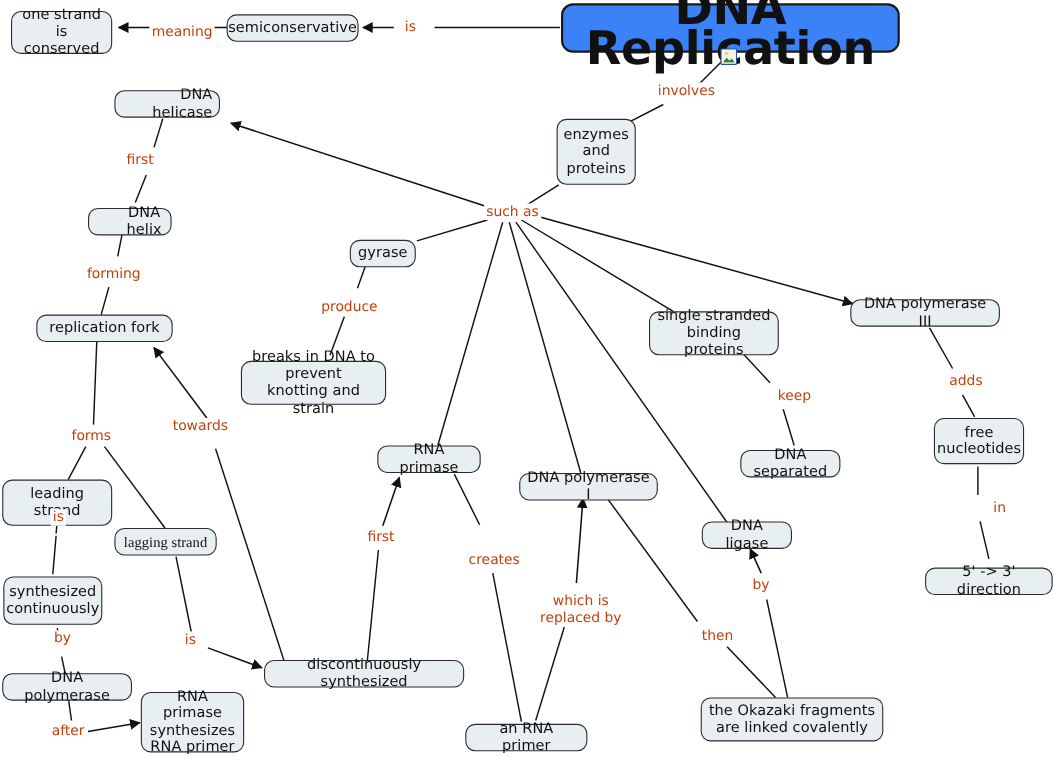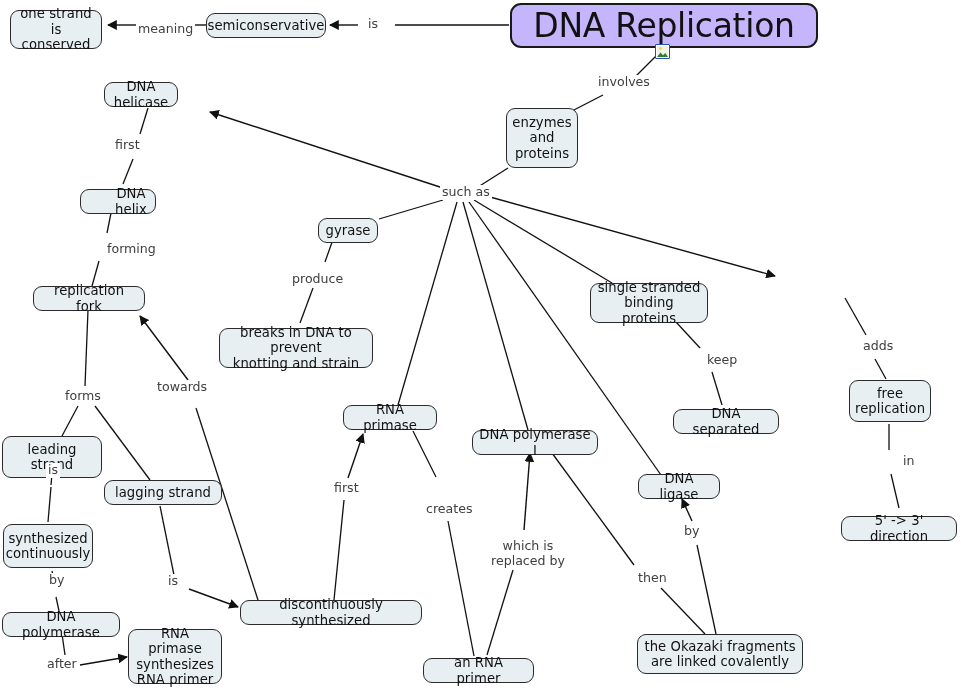--- a/index.html
+++ b/index.html
@@ -33,33 +33,33 @@
     text-align:center;
     color:#111111;
     font-size:13.2px;
     line-height:15.5px;
     letter-spacing:0.05px;
     padding:2px 6px;
     white-space:pre-line;
     z-index:3;
   }
   .node.title{
-    background:#c4b5fd;
+    background:#3b82f6;
     border:2.2px solid #1a1a1a;
     border-radius:11px;
-    font-size:33px;
-    font-weight:normal;
+    font-size:42px;
+    font-weight:bold;
     line-height:36px;
     letter-spacing:-0.3px;
   }
   .edge-label{
     position:absolute;
     font-size:12.6px;
     line-height:14.6px;
-    color:#404040;
+    color:#c2410c;
     background:#ffffff;
     text-align:center;
     white-space:pre-line;
     padding:0 2px;
     z-index:4;
   }
   .img-badge{
     position:absolute;
     width:15px; height:15px;
     box-sizing:border-box;
@@ -177,55 +177,56 @@
     <span class="sky"></span>
     <span class="sun"></span>
     <span class="hill"></span>
   </div>
 
   <div class="node" style="left:206px; top:13px; width:120px; height:25px;">semiconservative</div>
 
   <div class="node" style="left:10px; top:10px; width:92px; height:39px;">one strand
 is conserved</div>
 
-  <div class="node" style="left:104px; top:82px; width:74px; height:25px;">DNA helicase</div>
+  <div class="node" style="left:104px; top:82px; width:96px; height:25px;text-align:right;">DNA helicase</div>
 
   <div class="node" style="left:80px; top:189px; width:76px; height:25px;padding-left:32px;">DNA helix</div>
 
-  <div class="node" style="left:33px; top:286px; width:112px; height:25px;">replication fork</div>
+  <div class="node" style="left:33px; top:286px; width:124px; height:25px;">replication fork</div>
 
   <div class="node" style="left:506px; top:108px; width:72px; height:60px;">enzymes
 and
 proteins</div>
 
   <div class="node" style="left:318px; top:218px; width:60px; height:25px;">gyrase</div>
 
-  <div class="node" style="left:219px; top:328px; width:154px; height:40px;">breaks in DNA to prevent
+  <div class="node" style="left:219px; top:328px; width:132px; height:40px;">breaks in DNA to prevent
 knotting and strain</div>
 
   <div class="node" style="left:590px; top:283px; width:118px; height:40px;">single stranded
 binding proteins</div>
 
-
-  <div class="node" style="left:673px; top:409px; width:106px; height:25px;">DNA separated</div>
+  <div class="node" style="left:773px; top:272px; width:136px; height:25px;">DNA polymerase III</div>
+
+  <div class="node" style="left:673px; top:409px; width:91px; height:25px;">DNA separated</div>
 
   <div class="node" style="left:849px; top:380px; width:82px; height:42px;">free
-replication</div>
+nucleotides</div>
 
   <div class="node" style="left:841px; top:516px; width:116px; height:25px;">5' -&gt; 3' direction</div>
 
   <div class="node" style="left:343px; top:405px; width:94px; height:25px;">RNA primase</div>
 
   <div class="node" style="left:472px; top:430px; width:126px; height:25px;">DNA polymerase I</div>
 
   <div class="node" style="left:627px; top:474px; width:82px; height:25px;margin-left:11px;">DNA ligase</div>
 
   <div class="node" style="left:2px; top:436px; width:100px; height:42px;">leading strand</div>
 
-  <div class="node" style="left:104px; top:480px; width:118px; height:25px;">lagging strand</div>
+  <div class="node" style="left:104px; top:480px; width:93px; height:25px;font-family:Liberation Serif, serif;">lagging strand</div>
 
   <div class="node" style="left:3px; top:524px; width:90px; height:44px;">synthesized
 continuously</div>
 
   <div class="node" style="left:2px; top:612px; width:118px; height:25px;">DNA polymerase</div>
 
   <div class="node" style="left:128px; top:629px; width:94px; height:55px;">RNA primase
 synthesizes
 RNA primer</div>
 
@@ -239,21 +240,21 @@
   <div class="edge-label" style="left:366px; top:17px;">is</div>
 
   <div class="edge-label" style="left:136px; top:22px;">meaning</div>
 
   <div class="edge-label" style="left:596px; top:75px;">involves</div>
 
   <div class="edge-label" style="left:440px; top:185px;">such as</div>
 
   <div class="edge-label" style="left:113px; top:138px;">first</div>
 
-  <div class="edge-label" style="left:77px; top:242px;margin-left:28px;">forming</div>
+  <div class="edge-label" style="left:77px; top:242px;">forming</div>
 
   <div class="edge-label" style="left:63px; top:389px;">forms</div>
 
   <div class="edge-label" style="left:155px; top:380px;">towards</div>
 
   <div class="edge-label" style="left:290px; top:272px;">produce</div>
 
   <div class="edge-label" style="left:705px; top:353px;">keep</div>
 
   <div class="edge-label" style="left:861px; top:339px;">adds</div>

